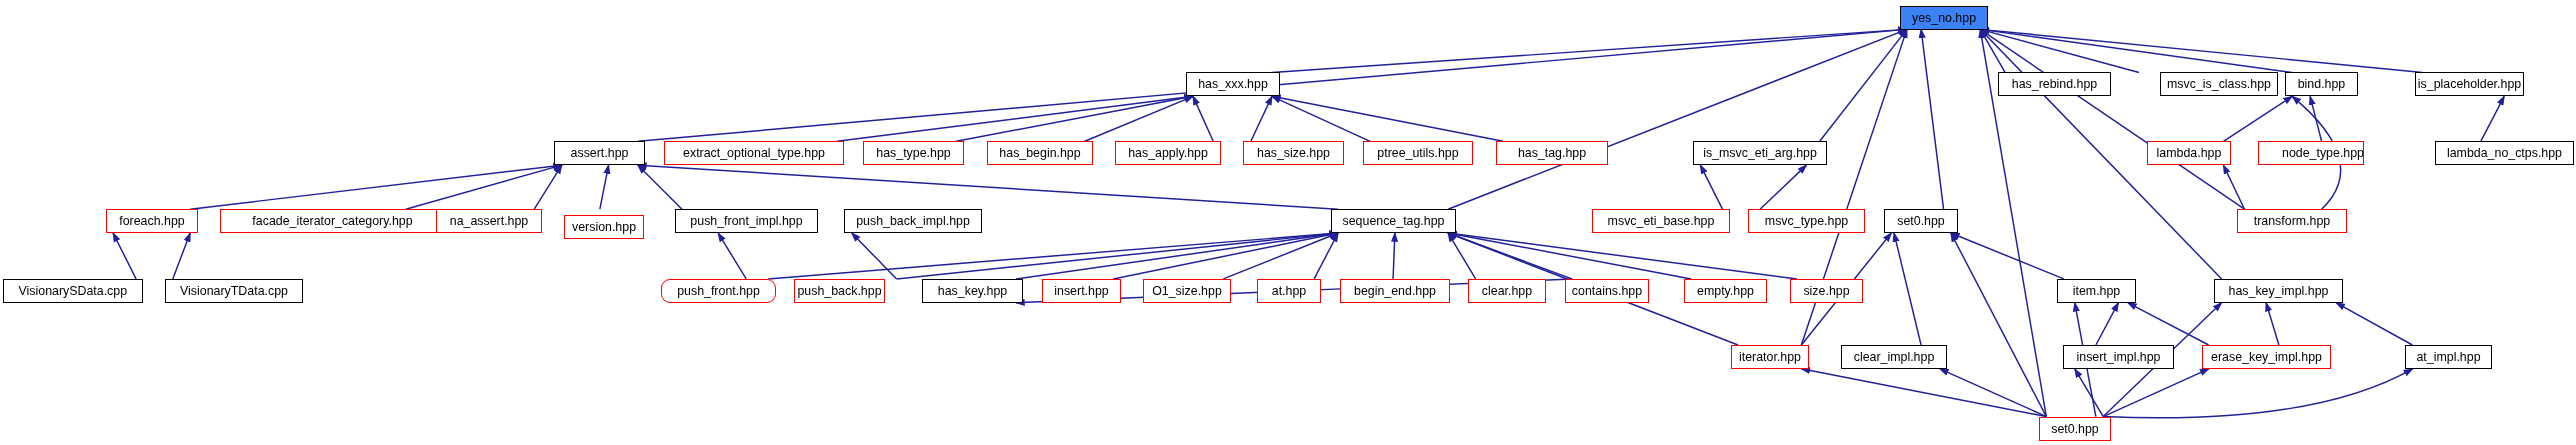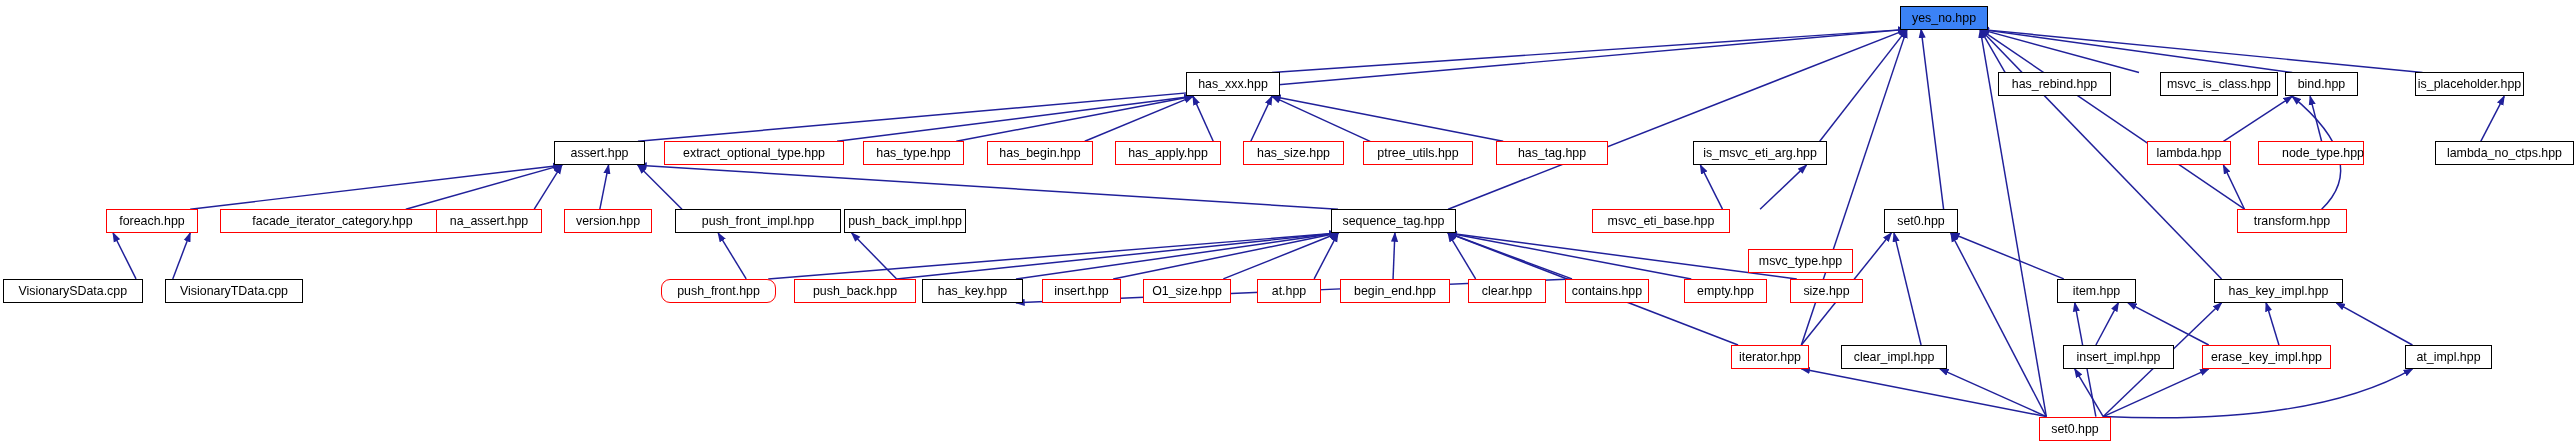--- a/index.html
+++ b/index.html
@@ -105,32 +105,32 @@
       <div class="node truncated" style="left: 1243px; top: 141px; width: 101px;">has_size.hpp</div>
       <div class="node truncated" style="left: 1363px; top: 141px; width: 110px;">ptree_utils.hpp</div>
       <div class="node truncated" style="left: 1496px; top: 141px; width: 112px;">has_tag.hpp</div>
       <div class="node" style="left: 1693px; top: 141px; width: 134px;">is_msvc_eti_arg.hpp</div>
       <div class="node truncated" style="left: 2147px; top: 141px; width: 84px;">lambda.hpp</div>
       <div class="node truncated" style="left: 2258px; top: 141px; width: 106px; padding-left: 24px;">node_type.hpp</div>
       <div class="node" style="left: 2435px; top: 141px; width: 139px;">lambda_no_ctps.hpp</div>
       <div class="node truncated" style="left: 106px; top: 209px; width: 92px;">foreach.hpp</div>
       <div class="node truncated" style="left: 220px; top: 209px; width: 225px;">facade_iterator_category.hpp</div>
       <div class="node truncated" style="left: 436px; top: 209px; width: 106px;">na_assert.hpp</div>
-      <div class="node truncated" style="left: 564px; top: 209px; width: 88px;">version.hpp</div>
-      <div class="node" style="left: 675px; top: 209px; width: 166px;">push_front_impl.hpp</div>
-      <div class="node" style="left: 844px; top: 209px; width: 122px;">push_back_impl.hpp</div>
+      <div class="node truncated" style="left: 564px; top: 215px; width: 80px;">version.hpp</div>
+      <div class="node" style="left: 675px; top: 209px; width: 143px;">push_front_impl.hpp</div>
+      <div class="node" style="left: 844px; top: 209px; width: 138px;">push_back_impl.hpp</div>
       <div class="node" style="left: 1331px; top: 209px; width: 125px;">sequence_tag.hpp</div>
       <div class="node truncated" style="left: 1592px; top: 209px; width: 138px;">msvc_eti_base.hpp</div>
-      <div class="node truncated" style="left: 1748px; top: 209px; width: 105px; margin-top: 40px;">msvc_type.hpp</div>
+      <div class="node truncated" style="left: 1748px; top: 209px; width: 117px;">msvc_type.hpp</div>
       <div class="node" style="left: 1884px; top: 209px; width: 74px;">set0.hpp</div>
       <div class="node truncated" style="left: 2237px; top: 209px; width: 110px;">transform.hpp</div>
       <div class="node" style="left: 2.8px; top: 279px; width: 140px;">VisionarySData.cpp</div>
       <div class="node" style="left: 165px; top: 279px; width: 138px;">VisionaryTData.cpp</div>
       <div class="node truncated" style="left: 661px; top: 279px; width: 115px; border-radius: 9px;">push_front.hpp</div>
-      <div class="node truncated" style="left: 794px; top: 279px; width: 122px;">push_back.hpp</div>
+      <div class="node truncated" style="left: 794px; top: 279px; width: 91px;">push_back.hpp</div>
       <div class="node" style="left: 922px; top: 279px; width: 101px;">has_key.hpp</div>
       <div class="node truncated" style="left: 1042px; top: 279px; width: 79px;">insert.hpp</div>
       <div class="node truncated" style="left: 1143px; top: 279px; width: 88px;">O1_size.hpp</div>
       <div class="node truncated" style="left: 1257px; top: 279px; width: 64px;">at.hpp</div>
       <div class="node truncated" style="left: 1340px; top: 279px; width: 110px;">begin_end.hpp</div>
       <div class="node truncated" style="left: 1468px; top: 279px; width: 78px;">clear.hpp</div>
       <div class="node truncated" style="left: 1565px; top: 279px; width: 84px;">contains.hpp</div>
       <div class="node truncated" style="left: 1684px; top: 279px; width: 83px;">empty.hpp</div>
       <div class="node truncated" style="left: 1790px; top: 279px; width: 73px;">size.hpp</div>
       <div class="node" style="left: 2057px; top: 279px; width: 79px;">item.hpp</div>

